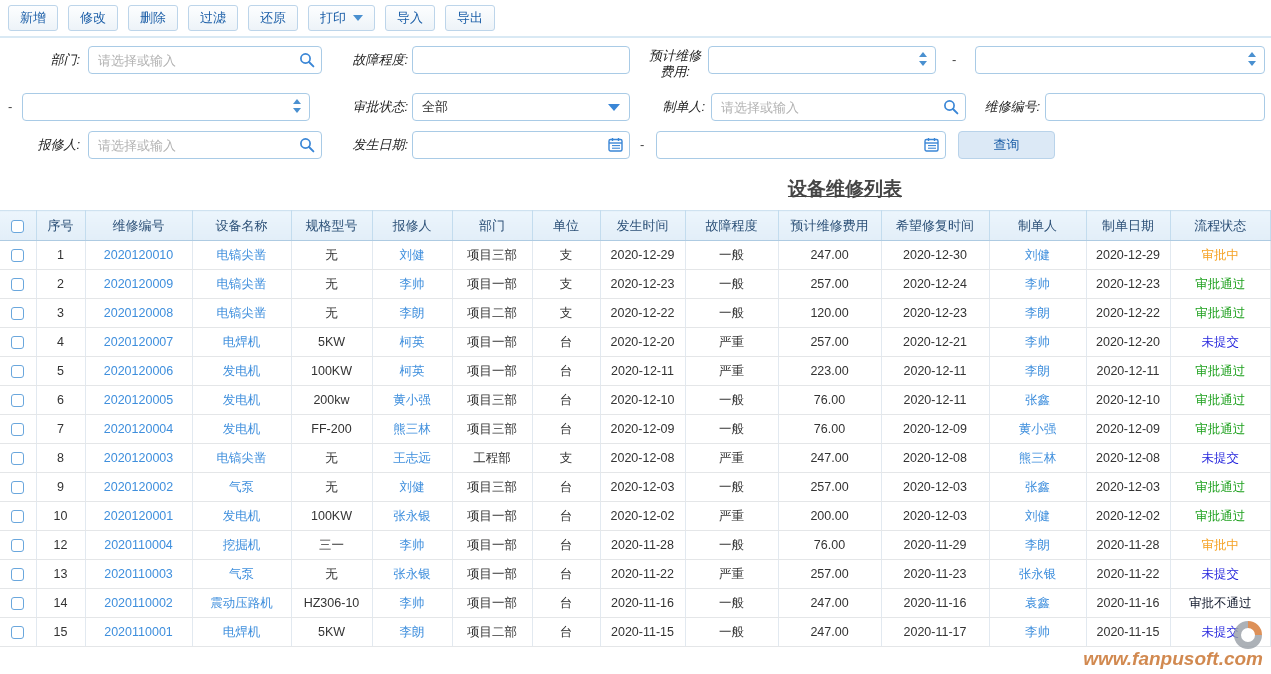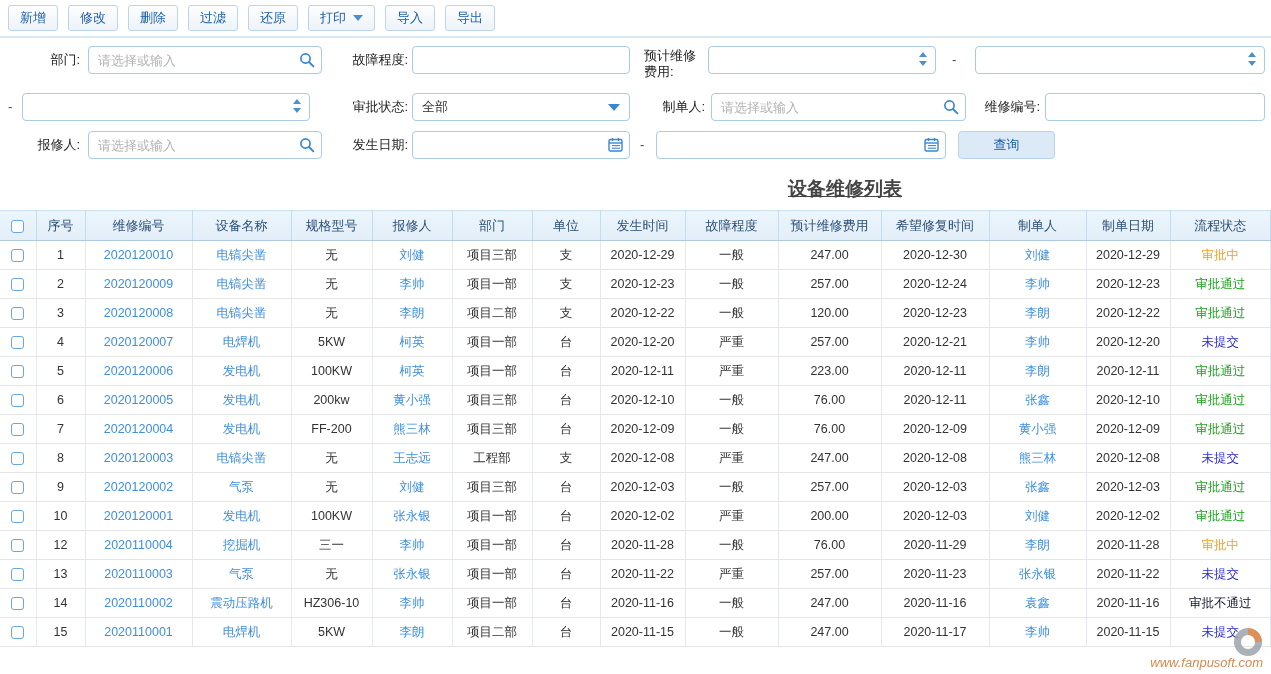--- a/index.html
+++ b/index.html
@@ -9,22 +9,22 @@
 
   
   .toolbar { position:absolute; left:0; top:0; width:100%; height:38px; padding:5px 0 0 8px; border-bottom:2px solid #d9e9f4; background:#fff; }
   .tbtn { display:inline-flex; align-items:center; height:26px; padding:0 11px; margin-right:10px;
           border:1px solid #bdd5ea; border-radius:3px; cursor:pointer;
           background:linear-gradient(#fdfeff,#edf3f8); color:#1c5fa8; font-size:13px; }
   .tbtn .caret { width:0; height:0; margin-left:7px; border-left:5px solid transparent; border-right:5px solid transparent; border-top:6px solid #4a90d0; }
 
   
   .filters { position:absolute; left:0; top:40px; width:1271px; height:128px; font-size:13px; color:#222; }
-  .flabel { position:absolute; height:28px; line-height:28px; text-align:right; white-space:nowrap; }
-  .flabel.wrap { white-space:normal; line-height:16px; text-align:left; height:auto; }
+  .flabel { position:absolute; height:28px; line-height:28px; text-align:right; white-space:nowrap;font-style:italic; }
+  .flabel.wrap { white-space:normal; line-height:16px; text-align:center; height:auto; }
   .ffield { position:absolute; height:28px; }
   .ffield input { width:100%; height:28px; border:1px solid #a9cbe6; border-radius:4px; padding:0 26px 0 9px; font-size:13px; color:#333; outline:none; font-family:inherit; }
   .ffield input::placeholder { color:#b2b2b2; }
   .ficon { position:absolute; right:7px; top:6px; pointer-events:auto; }
   .spin { position:absolute; right:9px; top:6px; display:flex; flex-direction:column; gap:4px; cursor:pointer; }
   .spin i { display:block; width:0; height:0; border-left:4px solid transparent; border-right:4px solid transparent; }
   .spin .up { border-bottom:5px solid #4a90d0; }
   .spin .dn { border-top:5px solid #4a90d0; }
   .fselect { position:absolute; height:28px; border:1px solid #a9cbe6; border-radius:4px; background:#fff; cursor:pointer;
              display:flex; align-items:center; padding:0 9px; color:#333; }
@@ -42,21 +42,21 @@
   .grid th:first-child { border-left:none; }
   .grid td { height:29px; text-align:center; color:#333; background:#fff;
              border-bottom:1px solid #e4e6e8; border-right:1px solid #e2e9f0; overflow:hidden; white-space:nowrap; }
   .grid td.link { color:#3f8fdd; cursor:pointer; }
   .cb { display:inline-block; width:13px; height:13px; border:1px solid #6aa7dd; border-radius:3px; background:#fff; vertical-align:middle; cursor:pointer; }
 
   
   .watermark { position:absolute; right:2px; bottom:4px; z-index:5; opacity:.82; pointer-events:none; text-align:right; }
   .wm-top { display:flex; align-items:center; justify-content:flex-end; }
   .wm-brand { font-size:29px; font-weight:bold; color:#8e959e; letter-spacing:1px; }
-  .wm-url { font-size:13px; font-weight:normal; color:#c8702a; margin:-4px 6px 0 0; font-style:italic; }
+  .wm-url { font-size:19px; font-weight:bold; color:#c8702a; margin:-4px 6px 0 0; font-style:italic; }
 </style>
 </head>
 <body>
 
 <div class="page">
 
   <div class="toolbar" id="toolbar"><button class="tbtn">
         <span>新增</span>
       </button><button class="tbtn">
         <span>修改</span>

